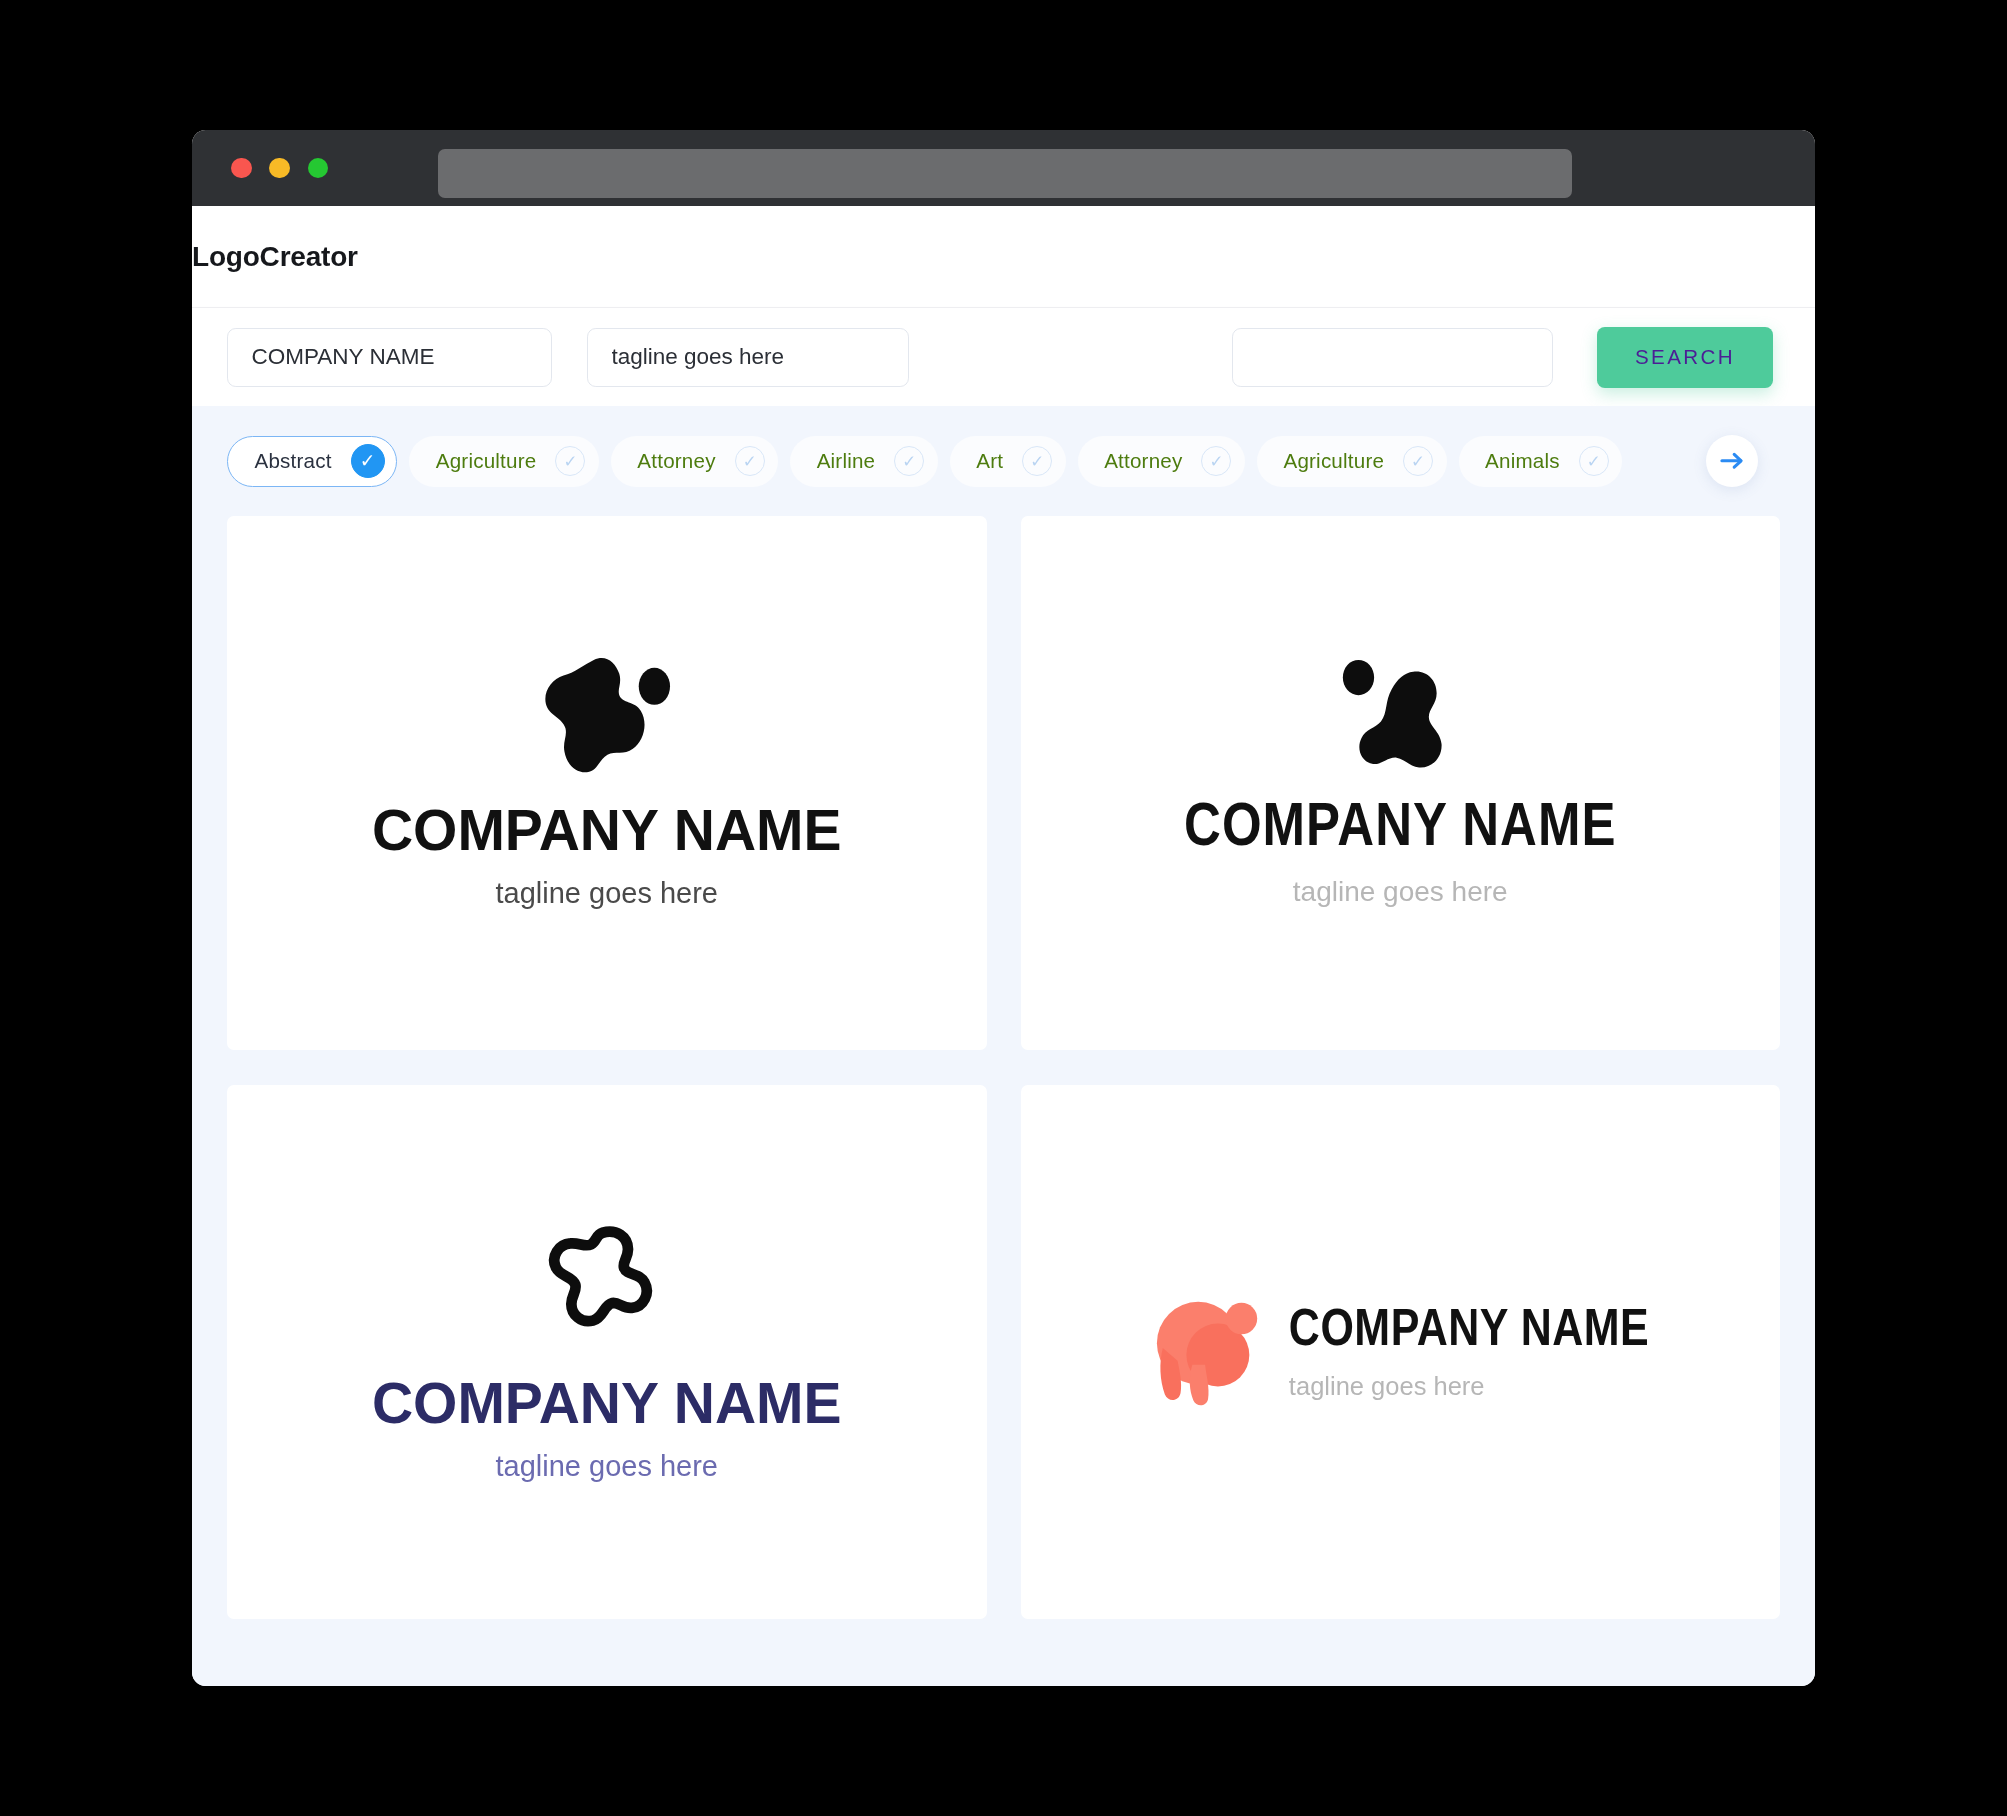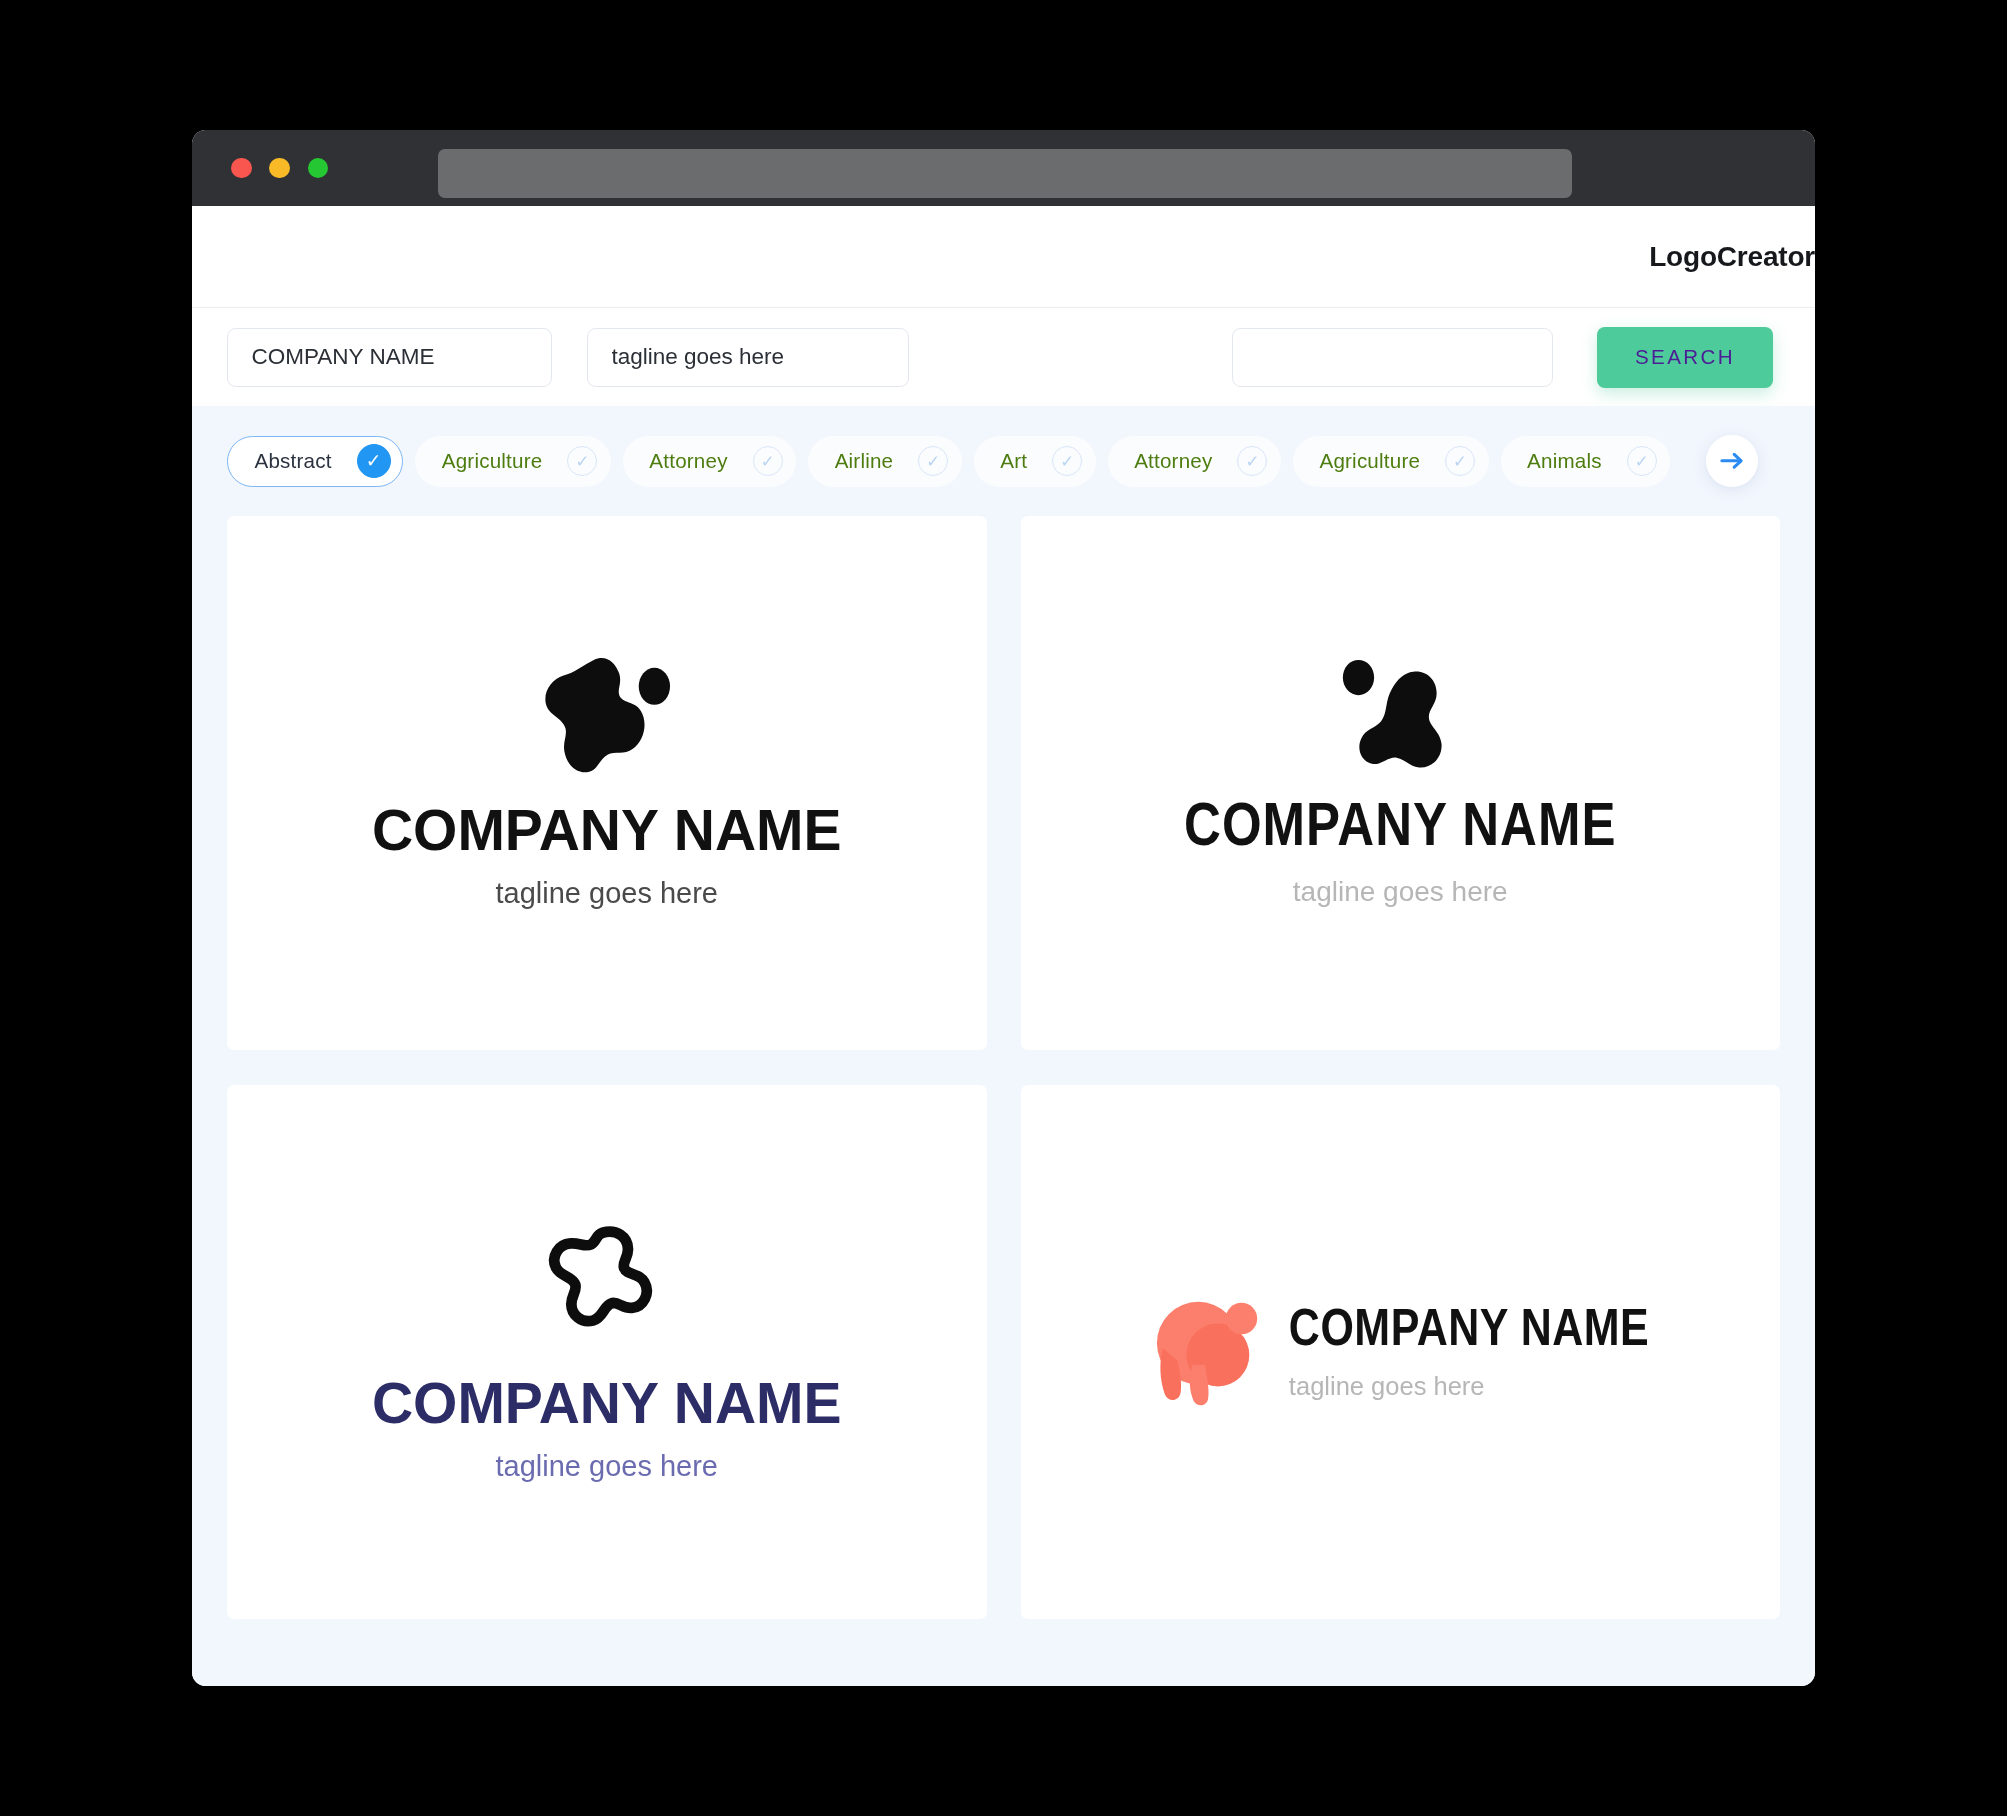--- a/index.html
+++ b/index.html
@@ -61,21 +61,21 @@
     background: #6b6c6e;
     border-radius: 6.9px;
   }
 
   
   .app-header {
     height: 102px;
     background: #ffffff;
     display: flex;
     align-items: center;
-    justify-content: flex-end;
+    justify-content: flex-start;
     border-bottom: 1px solid #f0f0f2;
   }
   .app-title {
     font-size: 28px;
     font-weight: bold;
     color: #16181c;
     letter-spacing: -0.2px;
   }
 
   
@@ -141,21 +141,21 @@
     white-space: nowrap;
   }
 
   .chip {
     height: 51px;
     border-radius: 29px;
     background: #fbfcfe;
     display: flex;
     align-items: center;
     padding: 0 13.7px 0 26.5px;
-    gap: 25px;
+    gap: 19px;
     cursor: pointer;
     flex: 0 0 auto;
   }
   .chip .chip-label {
     font-size: 20.6px;
     color: #4d7c0f;
     letter-spacing: 0.2px;
   }
   .chip .check {
     width: 30px; height: 30px;

